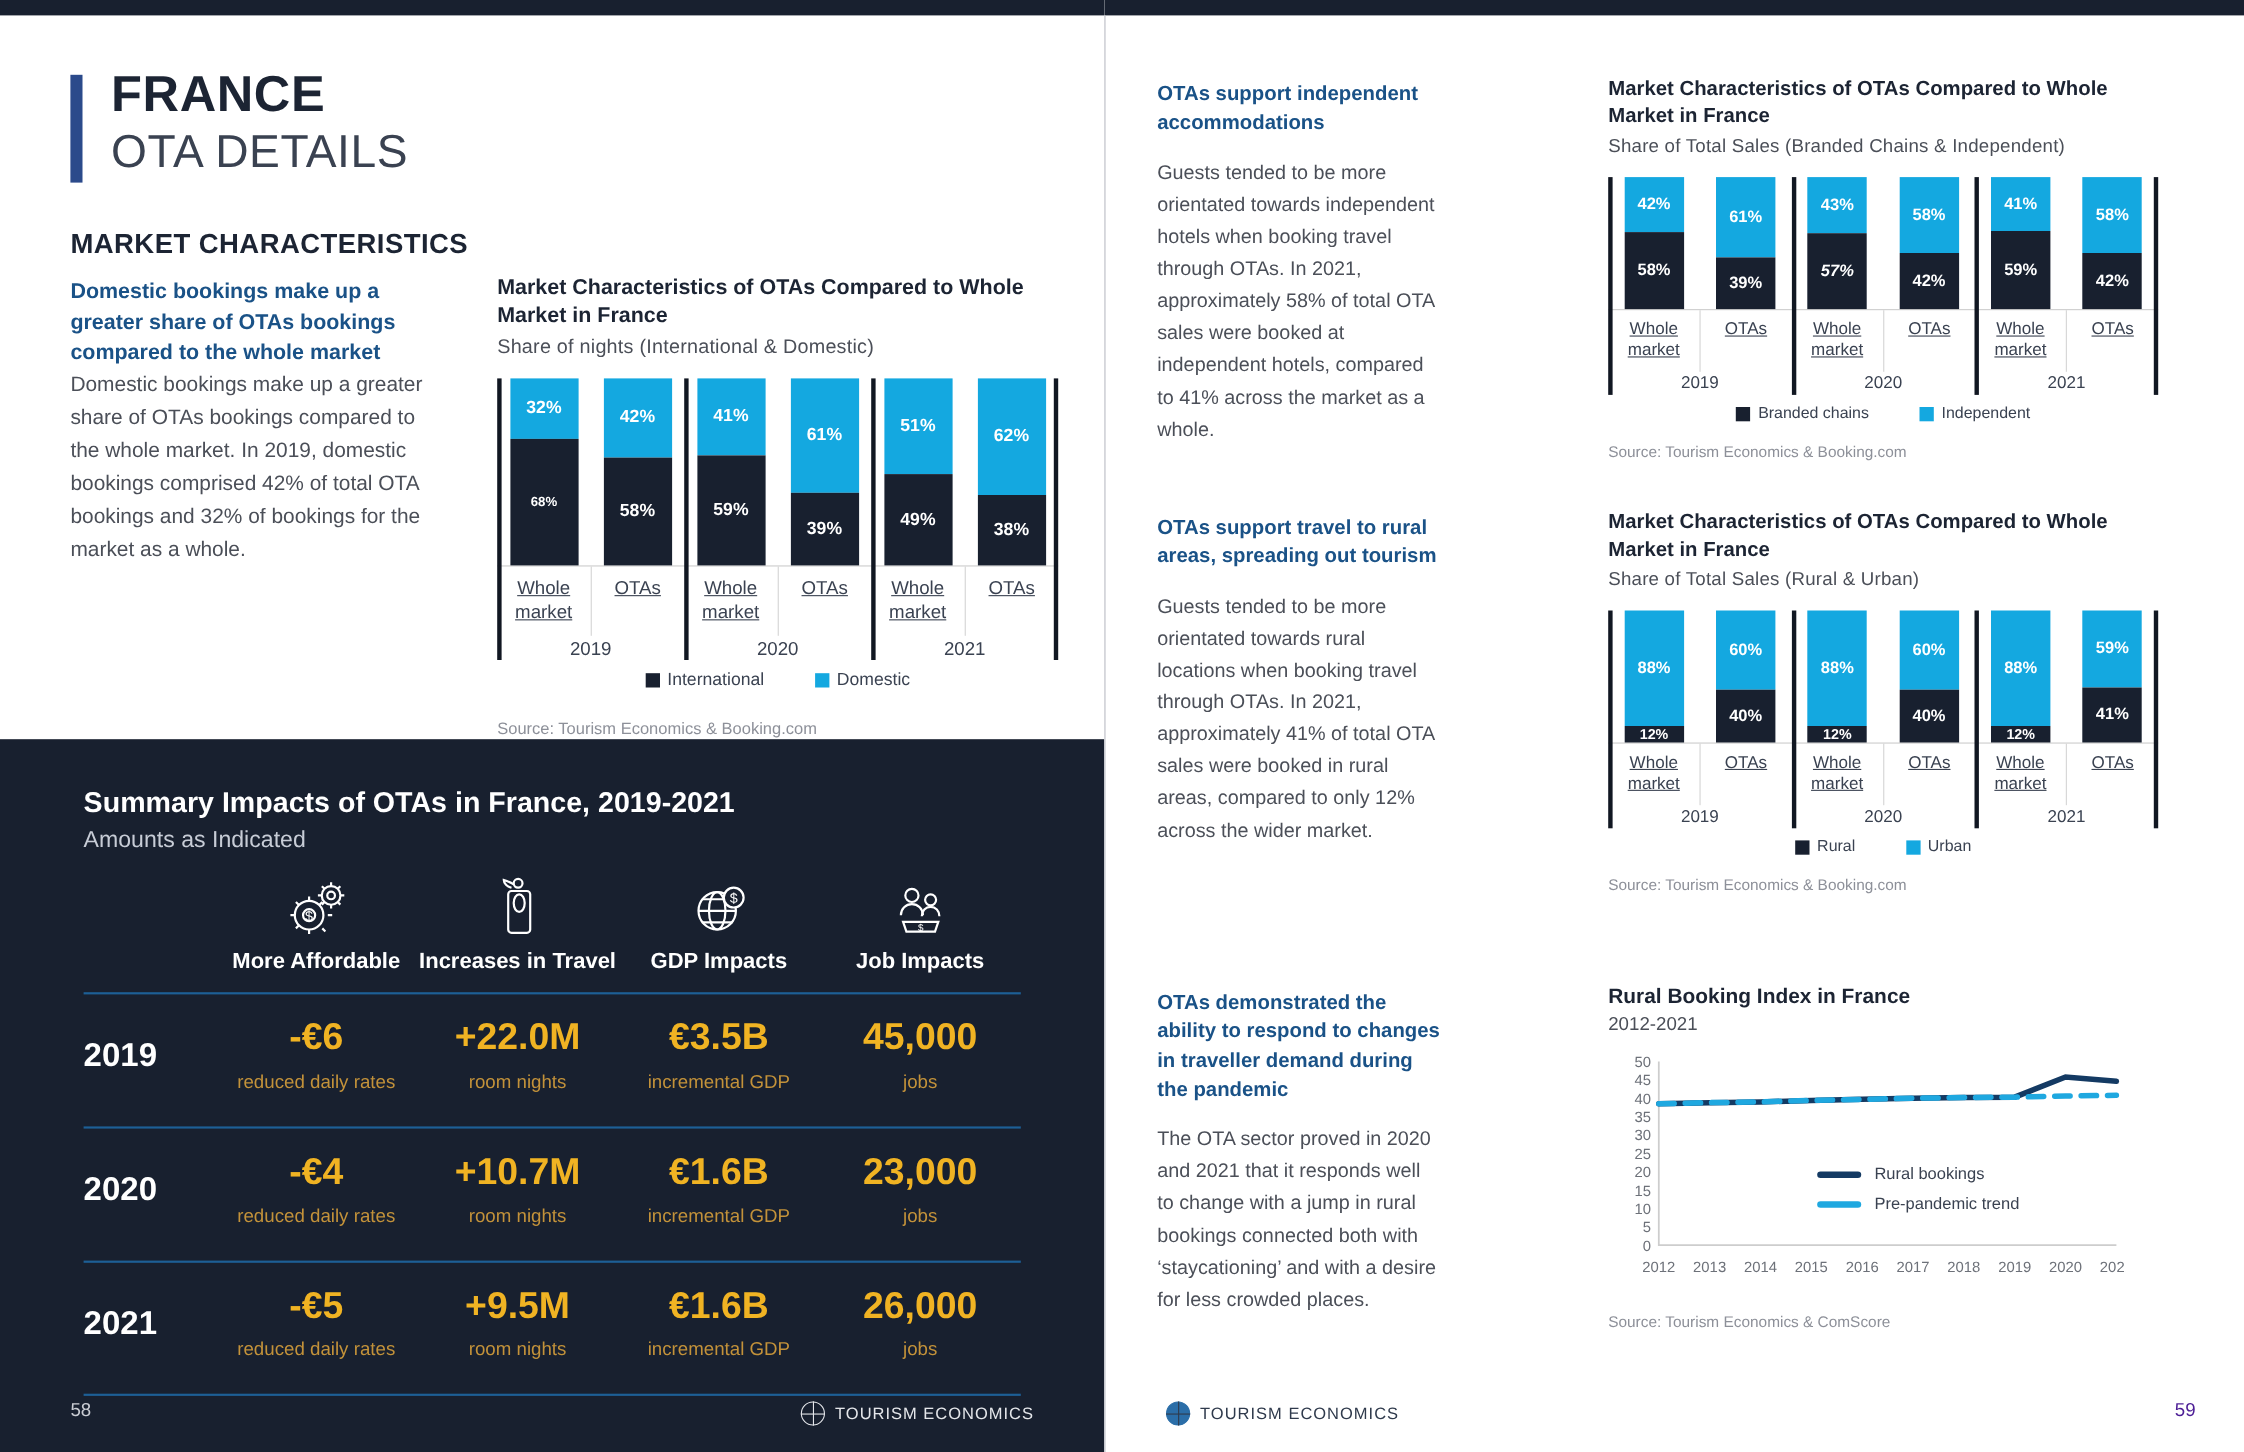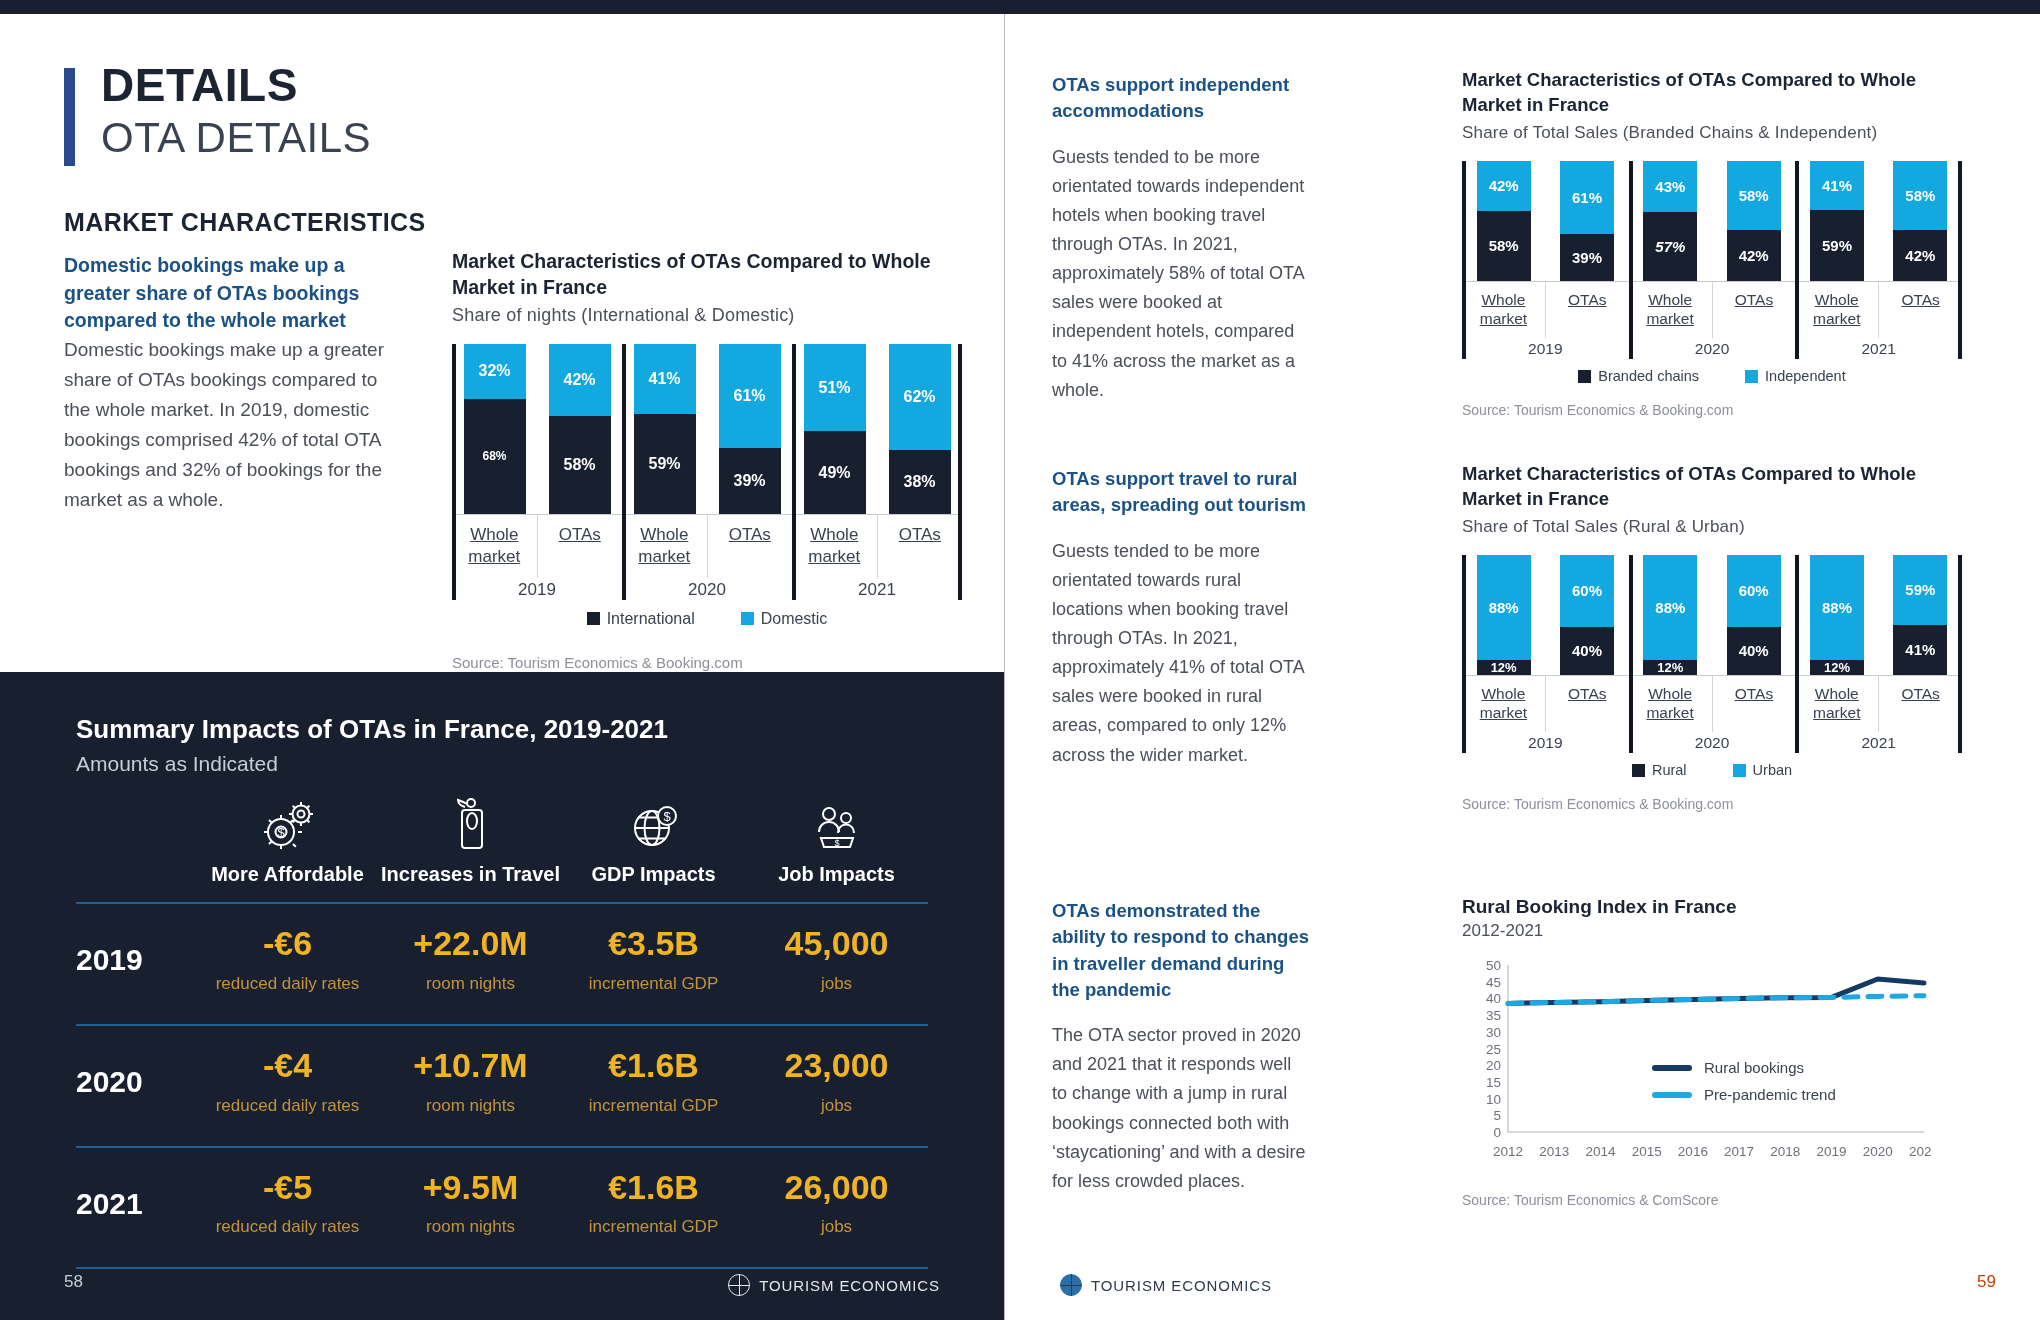--- a/index.html
+++ b/index.html
@@ -103,37 +103,37 @@
   .rchart .source { font-size: 14px; margin-top: 18px; }
   .lc-title { font-size: 19px; font-weight: 700; color: #1c2433; }
   .lc-sub { font-size: 17px; color: #4b4f58; margin-top: 3px; }
   .lc-plot { margin-top: 14px; position: relative; }
   .lc-legend { position: absolute; left: 190px; top: 104px; }
   .lc-lg { display: flex; align-items: center; gap: 12px; font-size: 15px; color: #3a4251; margin-bottom: 10px;}
   .lc-line { width: 40px; height: 6px; border-radius: 3px; }
   .lc-line.solid { background: #143a63; }
   .lc-line.dash { background: #1fa8e0; }
 
-  .pagenum-r { position: absolute; right: 44px; bottom: 28px; color: #c2410c; font-size: 17px; }
+  .pagenum-r { position: absolute; right: 44px; bottom: 28px; color: #4c1d95; font-size: 17px; }
   .brand-r { position: absolute; left: 56px; bottom: 24px; display: flex; align-items: center; gap: 9px;
              color: #2f3a4c; font-size: 15px; letter-spacing: .9px; }
   .globe-blue { background: #2b6ea8; border-color: #2b6ea8; }
 </style>
 </head>
 <body>
 
 <div class="spread">
 
   <div class="page-left">
     <div class="topbar-dark"></div>
 
     <div class="title-wrap">
       <div class="title-bar"></div>
       <div>
-        <div class="title-1">DETAILS</div>
+        <div class="title-1">FRANCE</div>
         <div class="title-2">OTA DETAILS</div>
       </div>
     </div>
 
     <div class="section-head">MARKET CHARACTERISTICS</div>
     <div class="lead-head">Domestic bookings make up a greater share of OTAs bookings compared to the whole market</div>
     <div class="lead-body">Domestic bookings make up a greater share of OTAs bookings compared to the whole market. In 2019, domestic bookings comprised 42% of total OTA bookings and 32% of bookings for the market as a whole.</div>
 
     <div class="chart1">
       <div class="cht-title">Market Characteristics of OTAs Compared to Whole Market in France</div>

